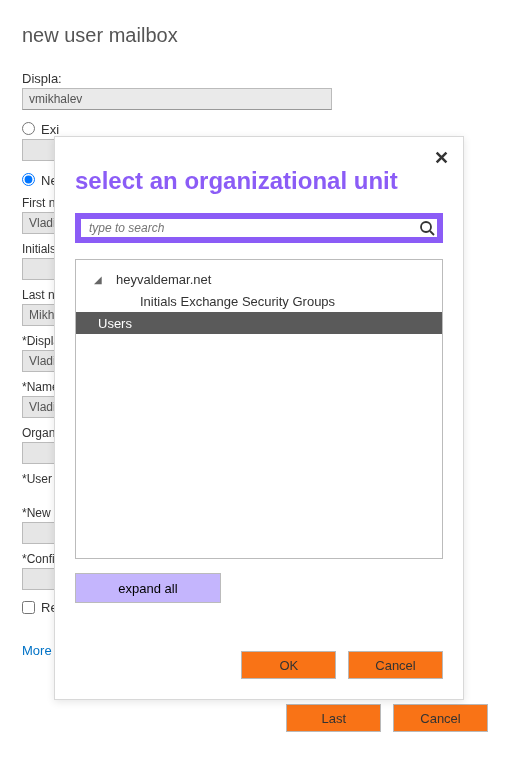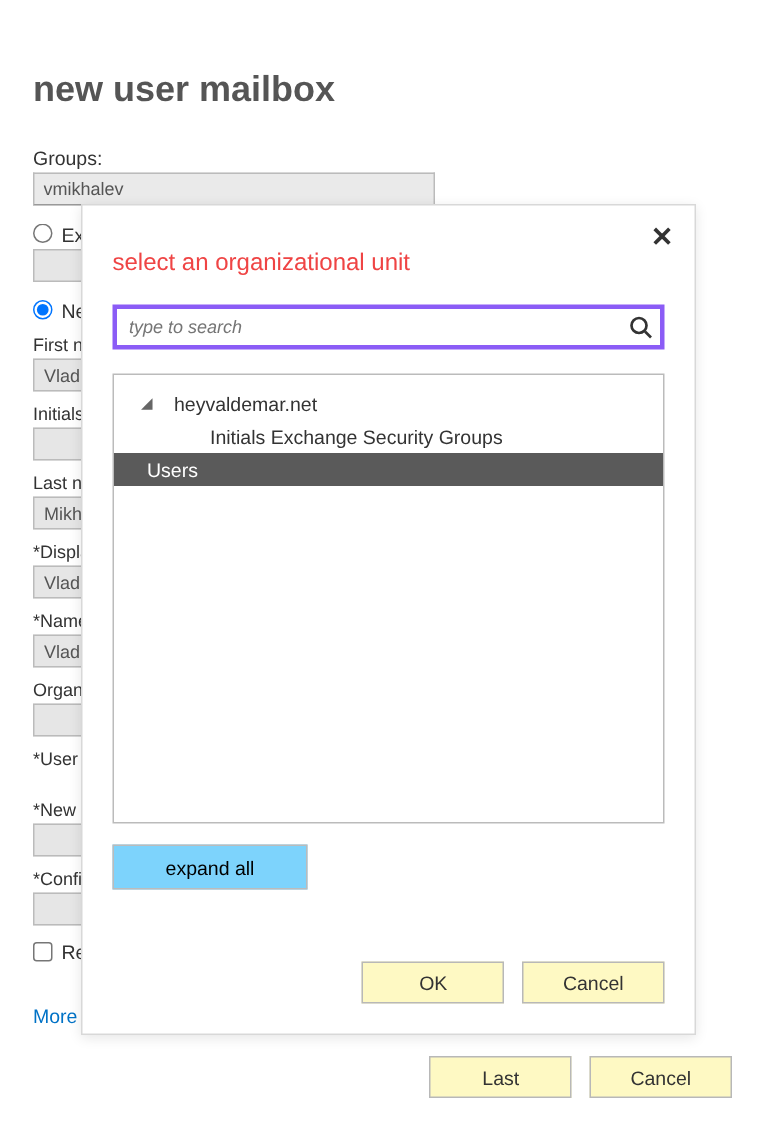--- a/index.html
+++ b/index.html
@@ -10,43 +10,42 @@
     body {
       font-family: "Segoe UI", Arial, sans-serif;
       font-size: 13px;
       color: #333;
       background: #fff;
       width: 510px;
       height: 764px;
       position: relative;
     }
     .page-title {
-      font-size: 24px;
-      font-weight: 700;
+      font-size: 20px;
+      font-weight: 400;
       color: #555;
       padding: 24px 0 0 22px;
-      margin-top: 22px;
     }
     .form-wrap {
       padding: 12px 22px 0 22px;
     }
     .label {
       font-size: 13px;
       color: #333;
       margin-top: 12px;
       display: block;
     }
     .field-label {
       font-size: 12px;
       color: #333;
       margin-top: 8px;
       display: block;
     }
     .text-input {
-      width: 268px;
+      width: 310px;
       height: 22px;
       border: 1px solid #bbb;
       background: #e6e6e6;
       padding: 2px 6px;
       font-size: 12px;
       color: #555;
       margin-top: 2px;
       display: block;
     }
     .alias-input {
@@ -78,21 +77,21 @@
     }
     .bottom-buttons {
       position: absolute;
       right: 22px;
       bottom: 32px;
     }
     .btn {
       min-width: 95px;
       height: 28px;
       border: 1px solid #b8b8b8;
-      background: #fef9c3;
+      background: #f97316;
       font-size: 13px;
       color: #333;
       cursor: pointer;
       margin-left: 8px;
       padding: 0 12px;
     }
     
     .modal {
       position: absolute;
       top: 136px;
@@ -106,38 +105,38 @@
     .modal-close {
       position: absolute;
       top: 10px;
       right: 14px;
       font-size: 18px;
       font-weight: bold;
       cursor: pointer;
       color: #333;
     }
     .modal-title {
-      font-size: 16px;
-      font-weight: 400;
-      color: #ef4444;
+      font-size: 24px;
+      font-weight: 700;
+      color: #8b5cf6;
       padding: 30px 20px 18px 20px;
     }
     .modal-body {
       padding: 0 20px 20px 20px;
     }
     .search-box {
       position: relative;
       width: 100%;
       margin-bottom: 16px;
     }
     .search-input {
       width: 100%;
       height: 30px;
       padding: 4px 30px 4px 8px;
-      border: 3px solid #8b5cf6;
+      border: 6px solid #8b5cf6;
       font-size: 12px;
       color: #ef4444;
       font-style: italic;
     }
     .search-icon {
       position: absolute;
       right: 8px;
       top: 7px;
       width: 16px;
       height: 16px;
@@ -167,39 +166,39 @@
     }
     .tree-toggle {
       width: 12px;
       display: inline-block;
       color: #666;
       margin-right: 10px;
       font-size: 10px;
     }
     .expand-btn {
       margin-top: 14px;
-      width: 130px;
+      width: 146px;
       height: 30px;
       border: 1px solid #bbb;
-      background: #7dd3fc;
+      background: #c4b5fd;
       font-size: 13px;
       cursor: pointer;
     }
     .modal-footer {
       padding: 28px 20px 20px 20px;
       text-align: right;
     }
   </style>
 </head>
 <body>
 
 <h1 class="page-title">new user mailbox</h1>
 
 <div class="form-wrap">
-  <label class="label">Groups:</label>
+  <label class="label">Displa:</label>
   <input class="text-input alias-input" value="vmikhalev" style="">
 
   <div class="radio-row">
     <input type="radio" name="usertype" style="">
     <span>Exi</span>
   </div>
   <input class="text-input" style="width: 40px;">
 
   <div class="radio-row">
     <input type="radio" name="usertype" checked="" style="">

